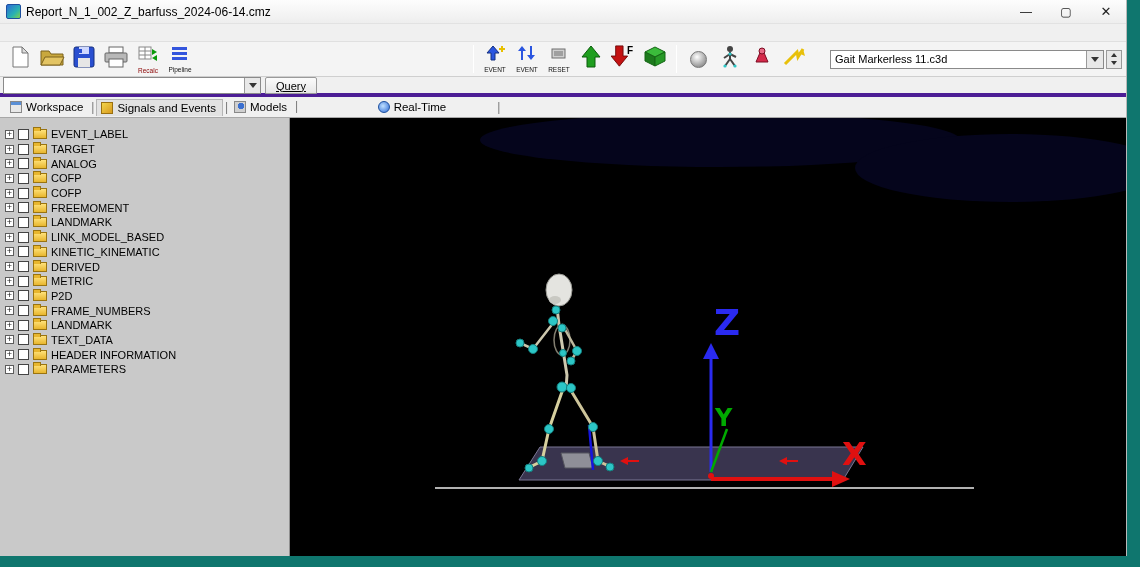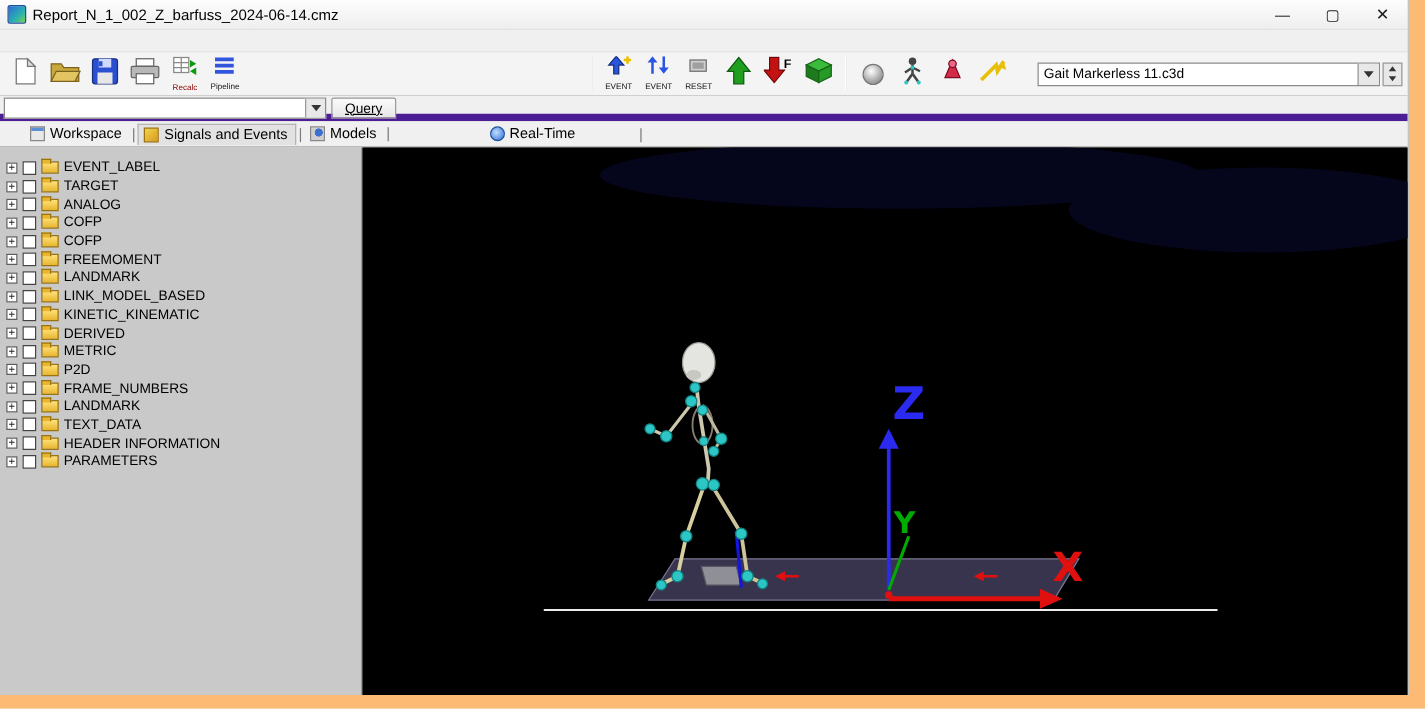--- a/index.html
+++ b/index.html
@@ -1,18 +1,18 @@
 <!DOCTYPE html>
 <html><head>
 <meta charset="utf-8">
 <style>
   * { margin:0; padding:0; box-sizing:border-box; }
   html,body { width:1140px; height:567px; overflow:hidden; background:#ffffff;
     font-family:"Liberation Sans", sans-serif; color:#000; }
-  .screen { position:relative; width:1140px; height:567px; background:#fdba74; }
+  .screen { position:relative; width:1140px; height:567px; background:#0f766e; }
   .window { position:absolute; left:0; top:0; width:1127px; height:556px;
     background:#f0f0f0; border-right:1px solid #b9b9b9; }
 
   
   .titlebar { height:24px; background:linear-gradient(#fdfdfd,#eeeeee);
     display:flex; align-items:center; padding:0 0 0 6px; border-bottom:1px solid #e2e2e2; }
   .app-icon { width:15px; height:15px; margin-right:5px; border-radius:2px;
     background:linear-gradient(135deg,#2e6bd6 0%, #28b2b2 60%, #7fd24a 100%);
     border:1px solid #1c4f9e; }
   .title-text { font-size:12px; }
@@ -47,32 +47,32 @@
   .caret-down { width:0; height:0; border-left:4px solid transparent; border-right:4px solid transparent;
     border-top:5px solid #333; }
   .caret-up-s { width:0; height:0; border-left:3px solid transparent; border-right:3px solid transparent;
     border-bottom:4px solid #333; }
   .caret-down-s { width:0; height:0; border-left:3px solid transparent; border-right:3px solid transparent;
     border-top:4px solid #333; }
   .spinner { width:16px; height:19px; margin-left:2px; border:1px solid #9a9a9a; background:#e8e8e8;
     display:flex; flex-direction:column; align-items:center; justify-content:space-around; }
 
   
-  .queryrow { height:20px; background:#f0f0f0; display:flex; align-items:flex-start; padding:1px 0 0 3px;
-    border-bottom:6px solid #4c1d95;text-decoration:underline; }
+  .queryrow { height:20px; background:#f0f0f0; display:flex; align-items:center; padding:1px 0 0 3px;
+    border-bottom:4px solid #4c1d95;text-decoration:underline; }
   .query-combo { width:258px; height:17px; background:#fff; border:1px solid #8a8a8a;
     display:flex; align-items:center; }
   .query-input { flex:1; border:none; outline:none; font-size:11px; height:100%; padding:0 3px;
     font-family:"Liberation Sans", sans-serif; background:transparent; }
   .query-btn { margin-left:4px; height:17px; padding:0 10px; font-size:11px;
     background:linear-gradient(#fbfbfb,#e7e7e7); border:1px solid #9a9a9a; border-radius:2px 2px 0 0;
     display:flex; align-items:center; }
 
   
-  .tabbar { height:21px; background:#f0f0f0; display:flex; align-items:center; padding-left:20px;
+  .tabbar { height:21px; background:#f0f0f0; display:flex; align-items:center; padding-left:6px;
     border-bottom:1px solid #a8a8a8; }
   .tab { display:flex; align-items:center; padding:2px 6px 2px 4px; font-size:11.5px; gap:4px; }
   .tab.active { background:#e2e2e2; border:1px solid #b5b5b5; border-bottom:none; }
   .tab-divider { color:#7a7a7a; font-size:12px; margin:0 2px; }
   .tab-icon { width:12px; height:12px; display:inline-block; border:1px solid #888; background:#dcdcdc; }
   .tab-icon.icon-workspace { background:linear-gradient(#5a8fd6 30%,#e8e8e8 30%); }
   .tab-icon.icon-signals  { background:linear-gradient(135deg,#f2d44a,#d89a1e); border-color:#9a7010; }
   .tab-icon.icon-models   { background:radial-gradient(circle at 6px 4px,#3a6fd0 3px,#cfcfcf 3.5px); }
   .tab-icon.icon-reports  { background:linear-gradient(90deg,#3a6fd0 25%,#e86a2a 25% 50%,#3aa04a 50% 75%,#e8e8e8 75%); }
   .tab-icon.icon-realtime { border-radius:50%; background:radial-gradient(circle at 4px 4px,#bfe0ff,#2e6bd6); border-color:#1c4f9e; }

